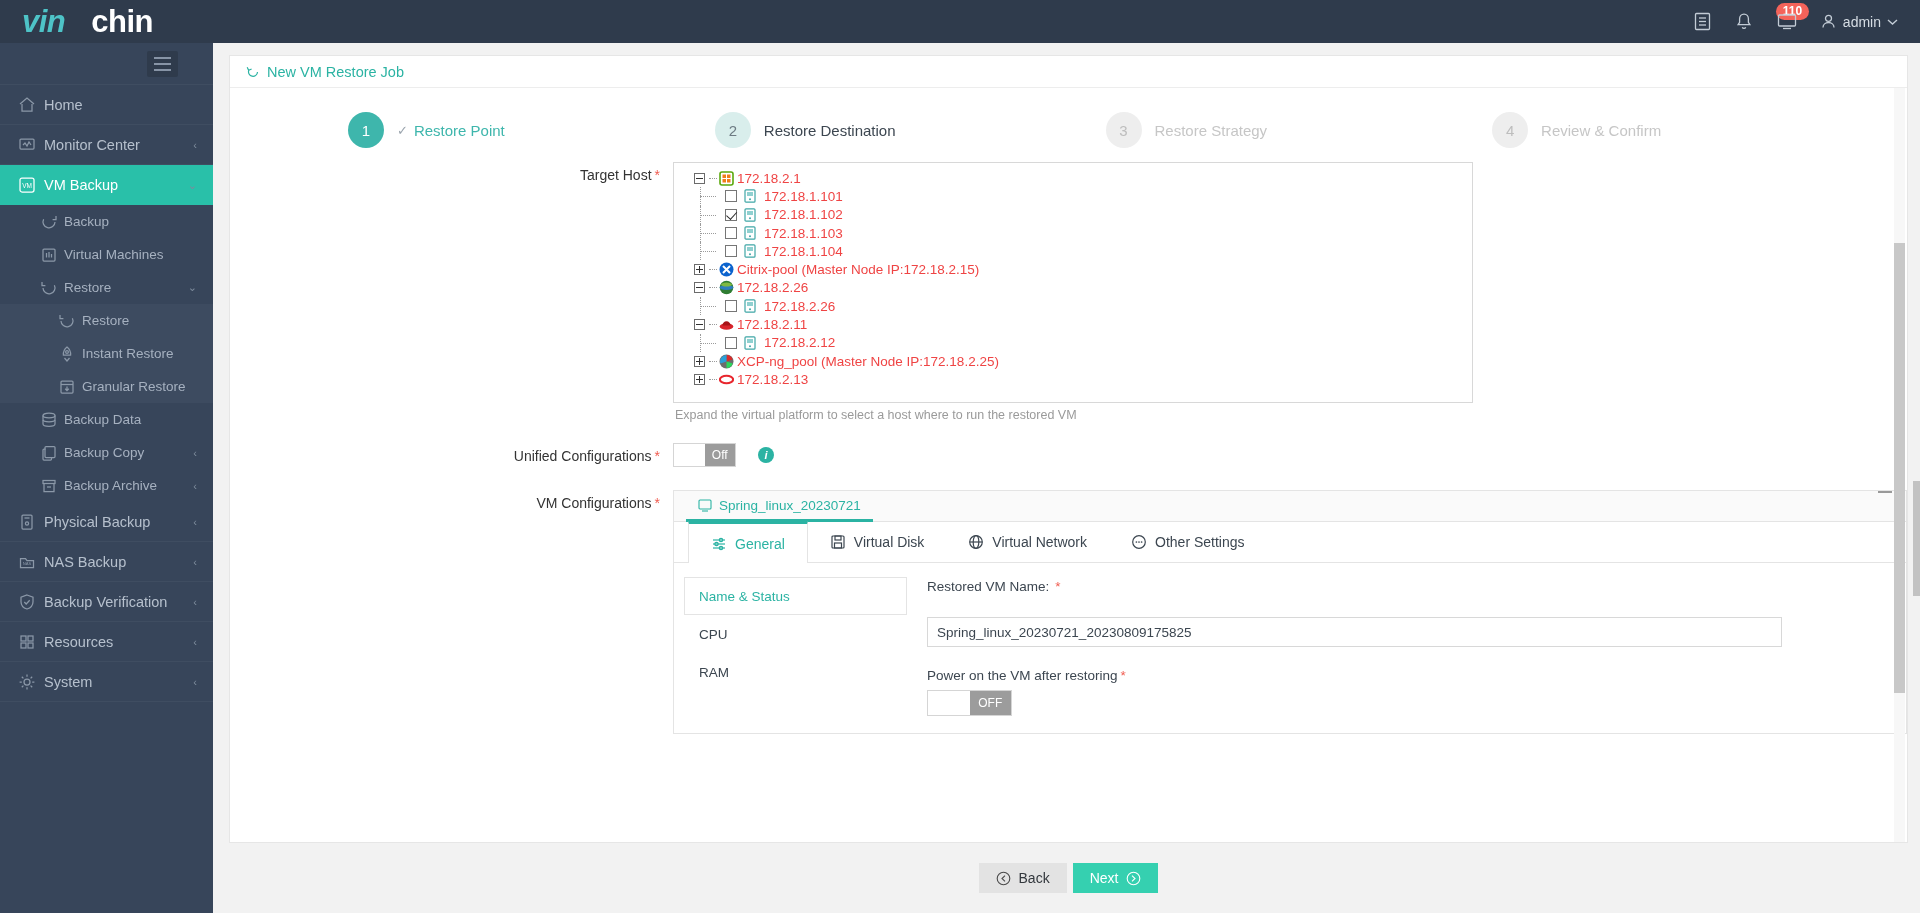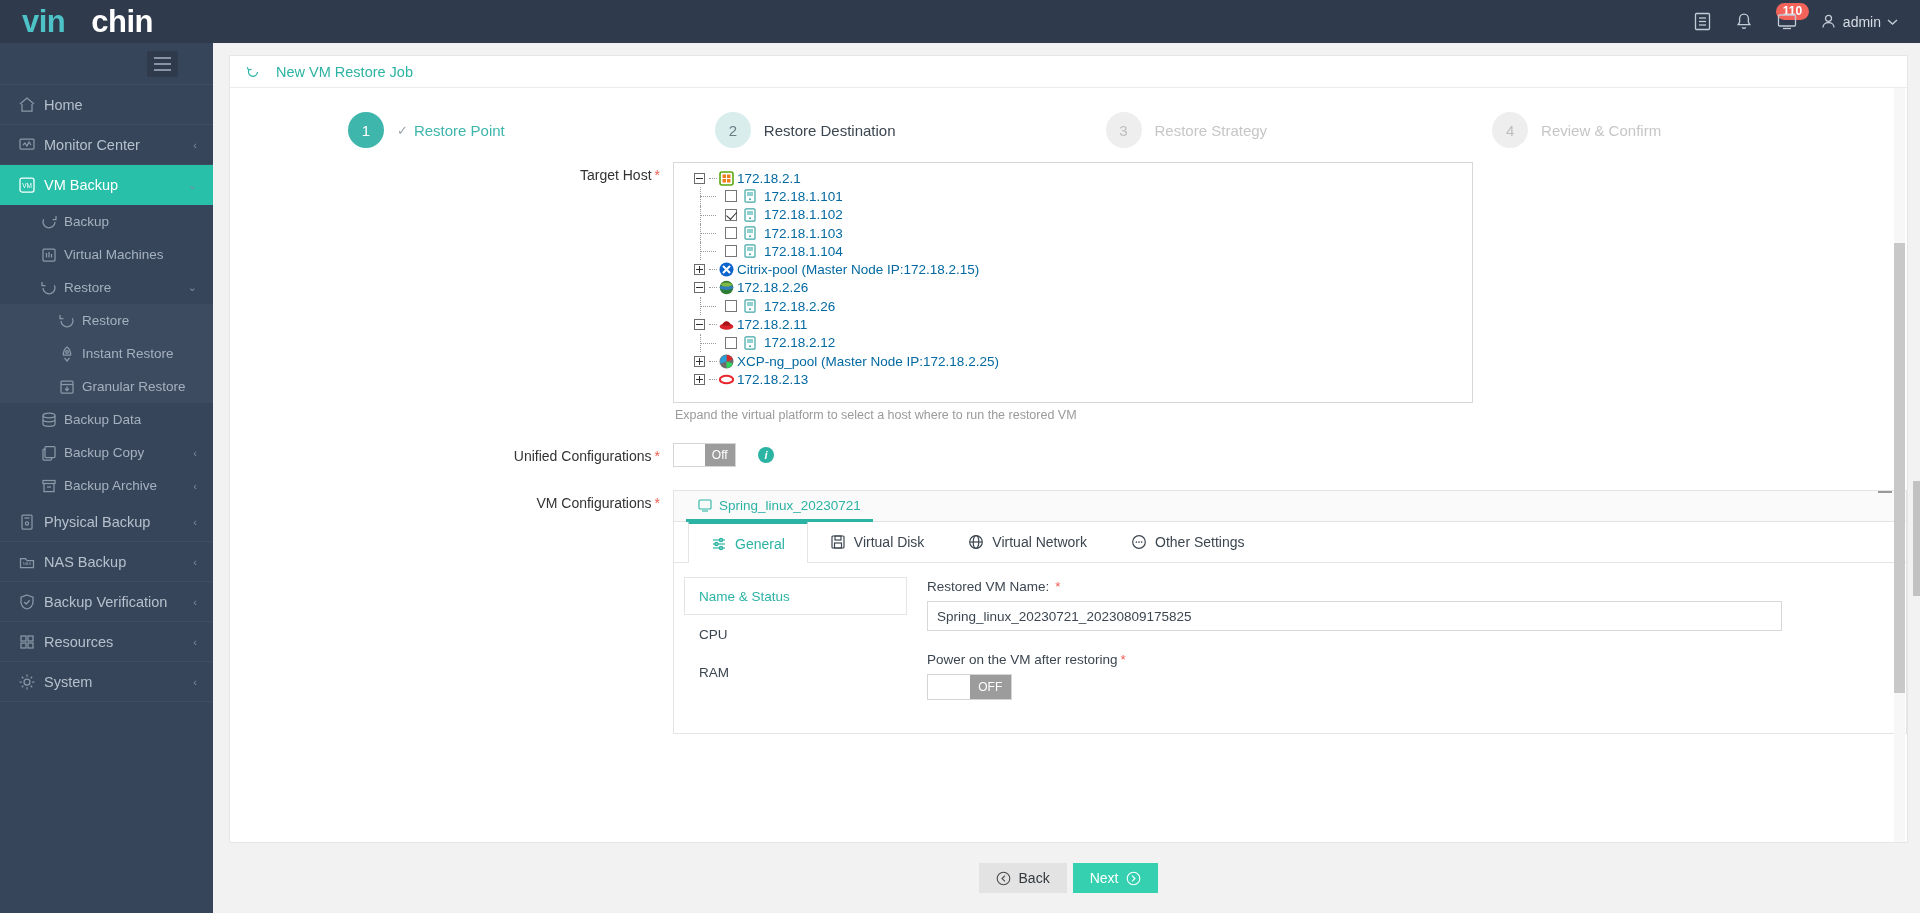--- a/index.html
+++ b/index.html
@@ -13,21 +13,21 @@
   
   .topbar {
     height: 43px; background: #2f3b4c; flex: 0 0 43px;
     display: flex; align-items: center; position: relative;
   }
   .logo {
     width: 213px; padding-left: 22px;
     font-size: 31px; font-weight: bold; letter-spacing: -0.5px;
     line-height: 1;
   }
-  .logo .l1 { color: #4ec3c7; }
+  .logo .l1 { color: #4ec3c7; font-style: italic; }
   .logo .l2 { color: #ffffff; margin-left: 26px; }
   .topbar-right {
     margin-left: auto; display: flex; align-items: center;
     gap: 22px; padding-right: 22px; color: #c3ccd6;
   }
   .tb-icon { display: flex; align-items: center; position: relative; cursor: pointer; }
   .badge {
     position: absolute; left: 22px; top: -8px;
     background: #f4635a; color: #fff; font-size: 12px; font-weight: bold;
     border-radius: 9px; padding: 1px 7px; line-height: 15px; min-width: 28px;
@@ -75,21 +75,21 @@
   .nav-sub .nicon { width: 24px; flex: 0 0 24px; display: flex; align-items: center; color: #8b98a8; }
   .nav-sub.lvl3 { padding-left: 58px; background: #3d4b60; }
   .chev { margin-left: auto; margin-right: 16px; color: #7d8b9c; font-size: 11px; }
 
   
   .main { flex: 1 1 auto; background: #f2f2f2; position: relative; overflow: hidden;
           padding: 12px 12px 0 16px; display: flex; flex-direction: column; }
   .card { background: #ffffff; border: 1px solid #e6e6e6; flex: 1 1 auto;
           display: flex; flex-direction: column; min-height: 0; position: relative; }
   .card-head {
-    height: 32px; display: flex; align-items: center; gap: 16px;
+    height: 32px; display: flex; align-items: center; gap: 7px;
     padding-left: 16px; color: #2bb3a3; font-size: 14.5px;
     border-bottom: 1px solid #ededed;
   }
 
   
   .stepper { display: flex; align-items: center; padding: 24px 0 14px 118px; }
   .step { display: flex; align-items: center; }
   .step .circle {
     width: 36px; height: 36px; border-radius: 50%; display: flex;
     align-items: center; justify-content: center; font-size: 15px;
@@ -116,21 +116,21 @@
   .frow { display: flex; padding: 0 0 0 0; }
   .flabel {
     width: 443px; flex: 0 0 443px; text-align: right; padding-right: 13px;
     font-size: 14px; color: #333; padding-top: 5px;
   }
   .req { color: #f05b4f; margin-left: 3px; }
 
   
   .tree-box {
     width: 800px; height: 241px; border: 1px solid #d8d8d8; background: #fff;
-    padding: 6px 8px; overflow: hidden; font-size: 13.5px; color: #0369a1;
+    padding: 6px 8px; overflow: hidden; font-size: 13.5px; color: #ef4444;
   }
   .tnode { display: flex; align-items: center; height: 18.3px; position: relative; }
   .tnode.l1 { padding-left: 12px; }
   .tnode.l2 { padding-left: 43px; }
   .exp {
     width: 11px; height: 11px; border: 1px solid #6b6b6b; background: #fff;
     display: inline-flex; align-items: center; justify-content: center;
     font-size: 11px; line-height: 1; color: #333; margin-right: 4px;
     flex: 0 0 11px; cursor: pointer; position: relative;
   }
@@ -192,21 +192,21 @@
   .subnav .sitem {
     height: 38px; display: flex; align-items: center; padding-left: 14px;
     font-size: 13.5px; color: #3c4650; cursor: pointer;
   }
   .subnav .sitem.active { color: #2bb3a3; border: 1px solid #e4e4e4; background: #fff; }
   .subnav .sitem.plain { border-left: 1px solid transparent; }
   .fields { flex: 1 1 auto; padding: 16px 30px 0 20px; }
   .flab2 { font-size: 13.5px; color: #3c4650; margin-bottom: 7px; }
   .txtinput {
     width: 855px; height: 30px; border: 1px solid #d8d8d8; background: #fff;
-    font-size: 13.5px; color: #3c4650; padding: 0 9px; font-family: "Liberation Sans", sans-serif;
+    font-size: 13.5px; color: #3c4650; padding: 0 9px; font-family: "Liberation Sans", sans-serif; margin-top: 16px;
   }
   .gap { height: 21px; }
 
   
   .footer {
     height: 70px; flex: 0 0 70px; display: flex; align-items: center;
     justify-content: center; gap: 6px; background: #f2f2f2;
   }
   .btn { height: 30px; display: inline-flex; align-items: center; gap: 8px;
          padding: 0 17px; font-size: 14px; cursor: pointer; border: none; }

